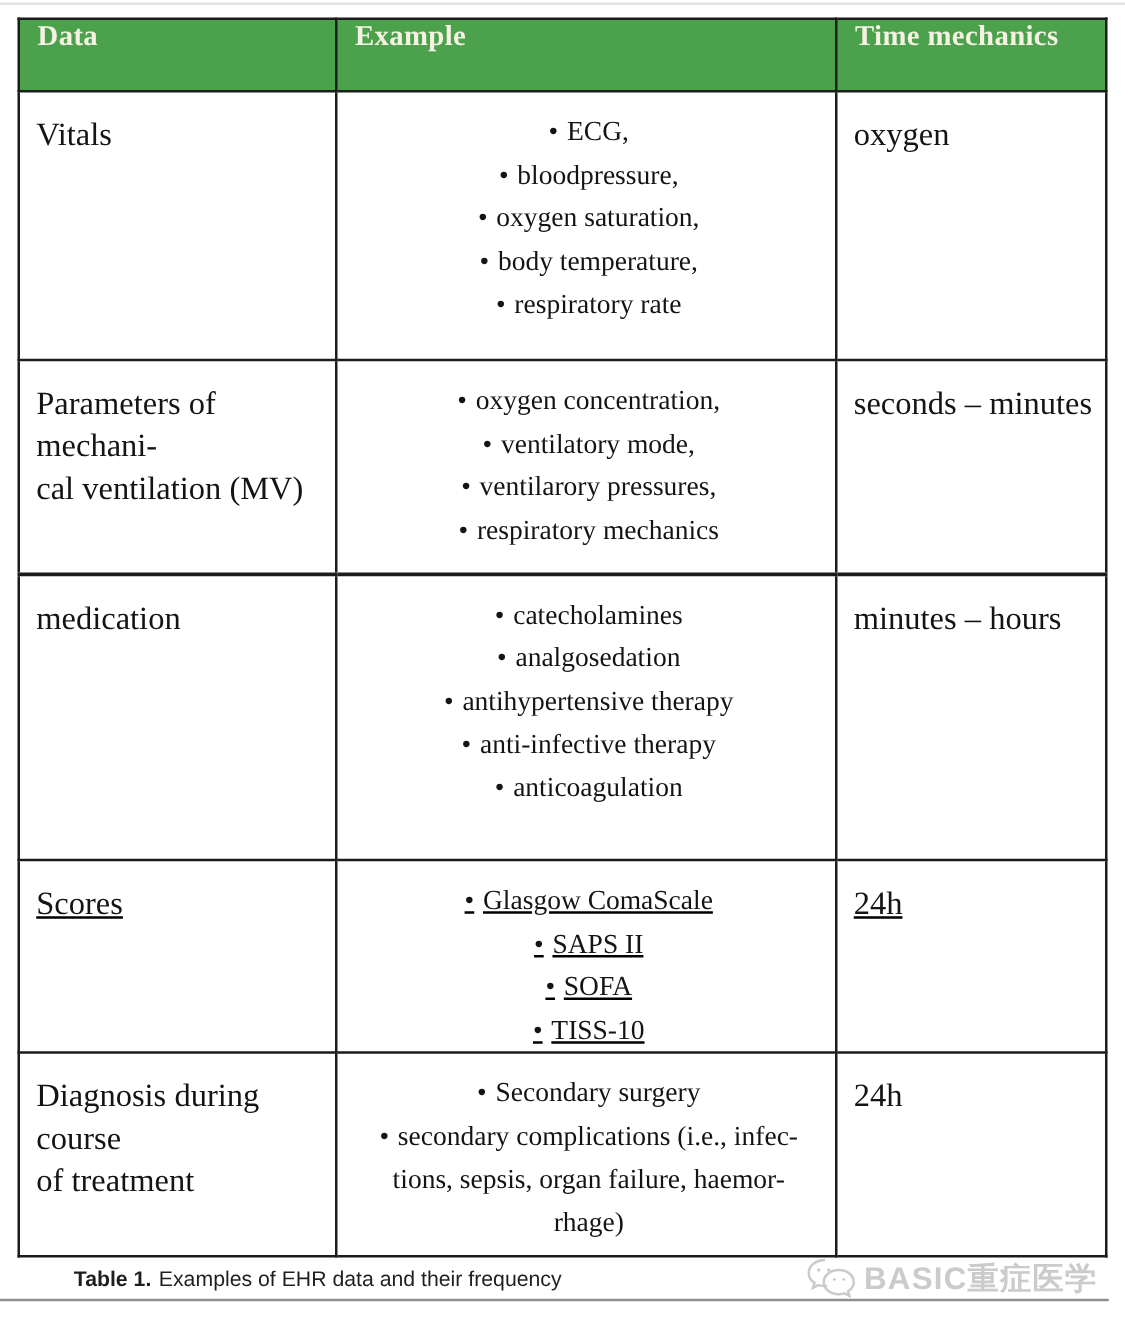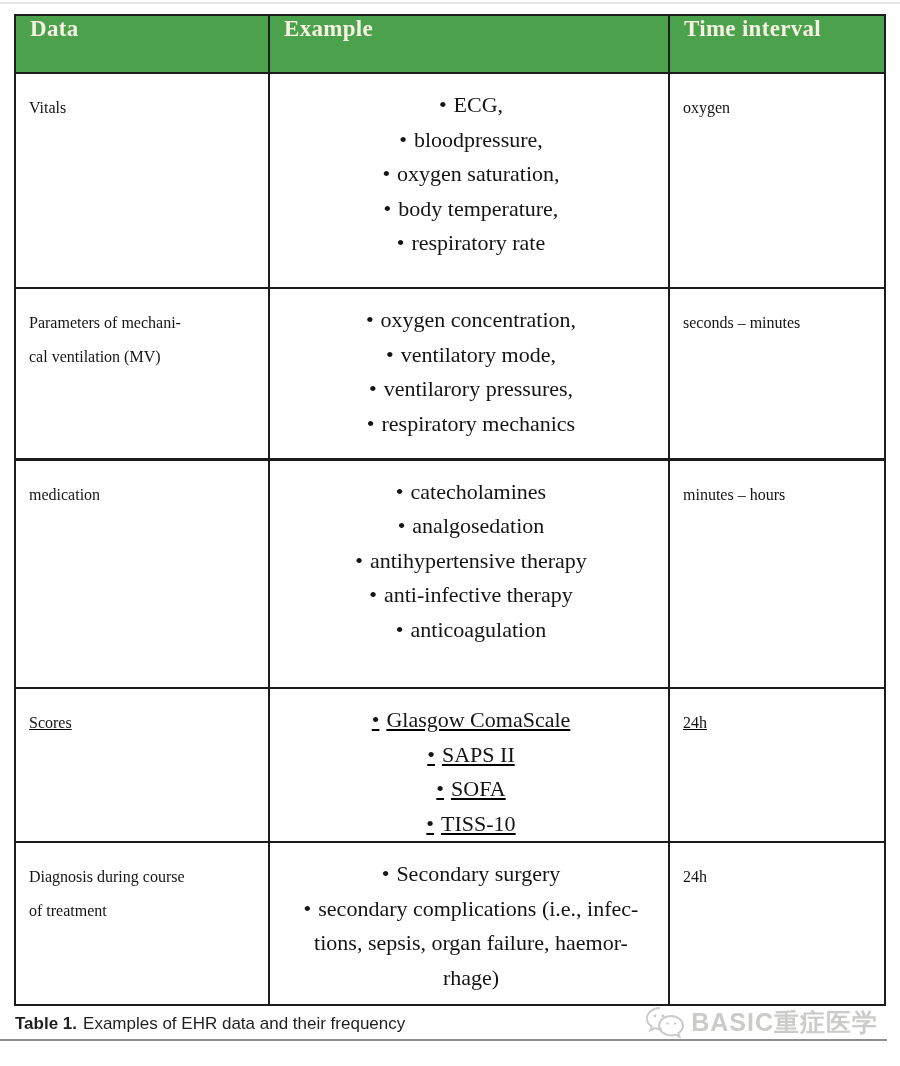--- a/index.html
+++ b/index.html
@@ -43,21 +43,21 @@
   th.hcell {
     background: #4ca24c;
     color: #f5f1e3;
     font-size: 23px;
     font-weight: bold;
     vertical-align: middle;
     padding: 0 0 0 14px;
     letter-spacing: 0.3px;
   }
   td.datacell, td.timecell {
-    font-size: 16px;
+    font-size: 26px;
     color: #141414;
     padding: 17px 8px 0 13px;
     line-height: 34px;
     white-space: pre-line;
     margin-top: 12px;
   }
   td.examplecell {
     font-size: 22px;
     color: #141414;
     padding: 14px 8px 0 12px;
@@ -69,21 +69,21 @@
     text-align: center;
   }
   .marker { margin-right: 7px; }
   .caption {
     position: absolute;
     top: 1014px; left: 15px;
     font-family: "Liberation Sans", sans-serif;
     font-size: 17px;
     color: #1f1f1f;
   }
-  .caption .cap-label { font-weight: bold; margin-right: 6px; }
+  .caption .cap-label { font-weight: bold; margin-right: 6px; margin-left: 44px; }
   .caption-rule {
     position: absolute;
     top: 1039px; left: 0;
     width: 887px; height: 2px;
     background: #8f8f8f;
   }
   .watermark {
     position: absolute;
     top: 1006px; right: 22px;
     display: flex;
@@ -107,21 +107,21 @@
   <table class="ehr">
     <colgroup>
         <col class="c1">
         <col class="c2">
         <col class="c3">
       </colgroup>
     <tbody>
         <tr class="head">
       <th class="hcell">Data</th>
       <th class="hcell">Example</th>
-      <th class="hcell">Time interval</th>
+      <th class="hcell">Time mechanics</th>
     </tr>
 
     <tr class="r0">
       <td class="datacell">Vitals</td>
       <td class="examplecell">
         <ul class="bullets">
           <li><span class="marker">•</span><span>ECG,</span></li>
           <li><span class="marker">•</span><span>bloodpressure,</span></li>
           <li><span class="marker">•</span><span>oxygen saturation,</span></li>
           <li><span class="marker">•</span><span>body temperature,</span></li>

